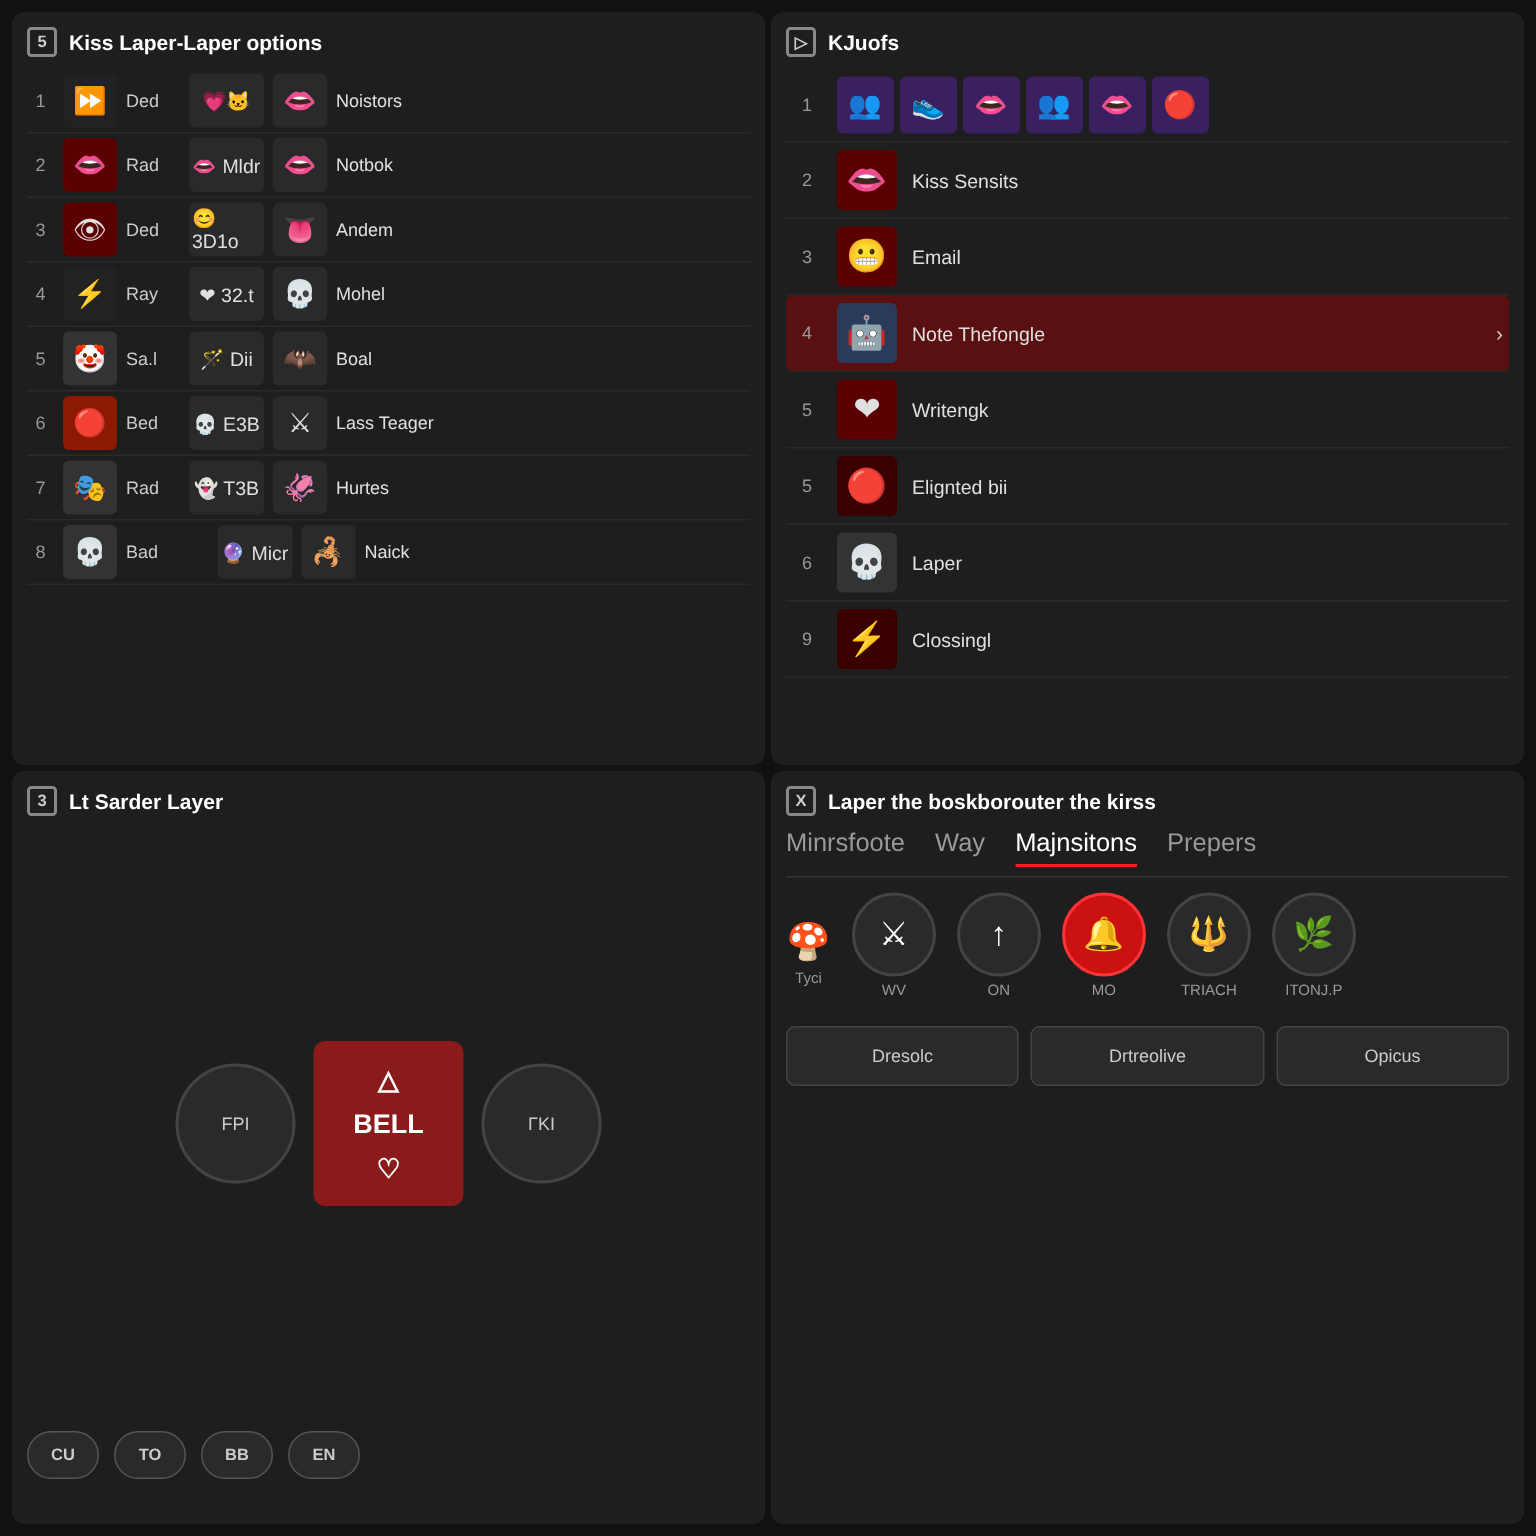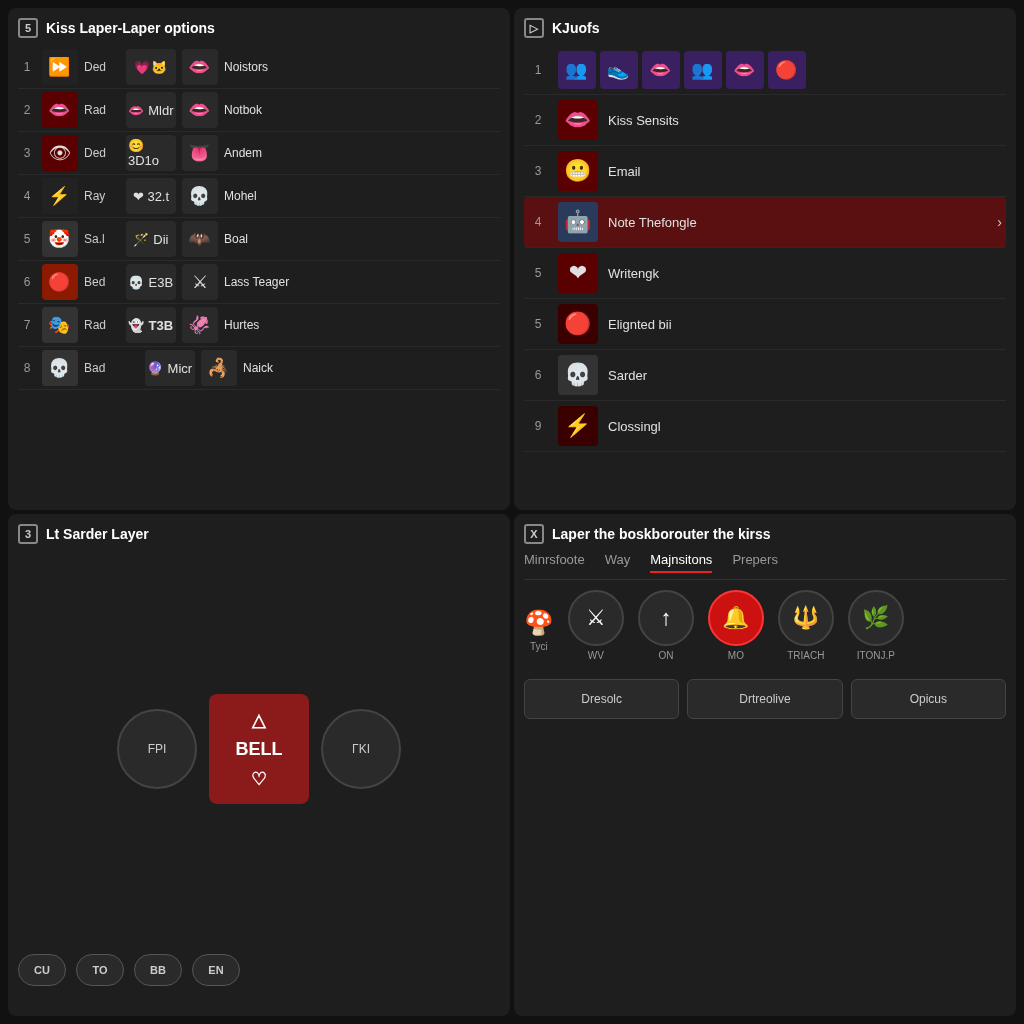--- a/index.html
+++ b/index.html
@@ -229,21 +229,21 @@
     }
     
     .br-tabs {
       display: flex;
       gap: 20px;
       margin-bottom: 10px;
       border-bottom: 1px solid #333;
       padding-bottom: 6px;
     }
     .br-tab {
-      font-size: 13px;
+      font-size: 17px;
       color: #999;
       cursor: pointer;
       padding-bottom: 4px;
     }
     .br-tab.active {
       color: #fff;
       border-bottom: 2px solid #e22;
       text-align: right;
     }
     .br-icons-row {
@@ -356,21 +356,21 @@
     <div class="row-icon" style="background:#8b1a00">🔴</div>
     <span class="row-label">Bed</span>
     <div class="row-img" style="font-size:13px; padding:2px;">💀 E3B</div>
     <div class="row-img2">⚔</div>
     <span class="row-name">Lass Teager</span>
   </div>
         <div class="list-row">
     <span class="row-num">7</span>
     <div class="row-icon" style="background:#333">🎭</div>
     <span class="row-label">Rad</span>
-    <div class="row-img" style="font-size:13px; padding:2px;font-weight:bold;">👻 T3B</div>
+    <div class="row-img" style="font-size:13px; padding:2px;">👻 T3B</div>
     <div class="row-img2">🦑</div>
     <span class="row-name">Hurtes</span>
   </div>
         <div class="list-row">
     <span class="row-num">8</span>
     <div class="row-icon" style="background:#333">💀</div>
     <span class="row-label">Bad</span>
     <div class="row-img" style="font-size:13px; padding:2px;margin-left:19px;">🔮 Micr</div>
     <div class="row-img2">🦂</div>
     <span class="row-name">Naick</span>
@@ -421,21 +421,21 @@
     </div>
         <div class="right-list-row">
       <span class="right-row-num">5</span>
       <div class="right-row-icon" style="background:#3a0000">🔴</div>
       <span class="right-row-label">Elignted bii</span>
 
     </div>
         <div class="right-list-row">
       <span class="right-row-num">6</span>
       <div class="right-row-icon" style="background:#333">💀</div>
-      <span class="right-row-label">Sarder</span>
+      <span class="right-row-label">Laper</span>
 
     </div>
         <div class="right-list-row">
       <span class="right-row-num">9</span>
       <div class="right-row-icon" style="background:#3a0000">⚡</div>
       <span class="right-row-label">Clossingl</span>
 
     </div>
       </div>
   </div>

